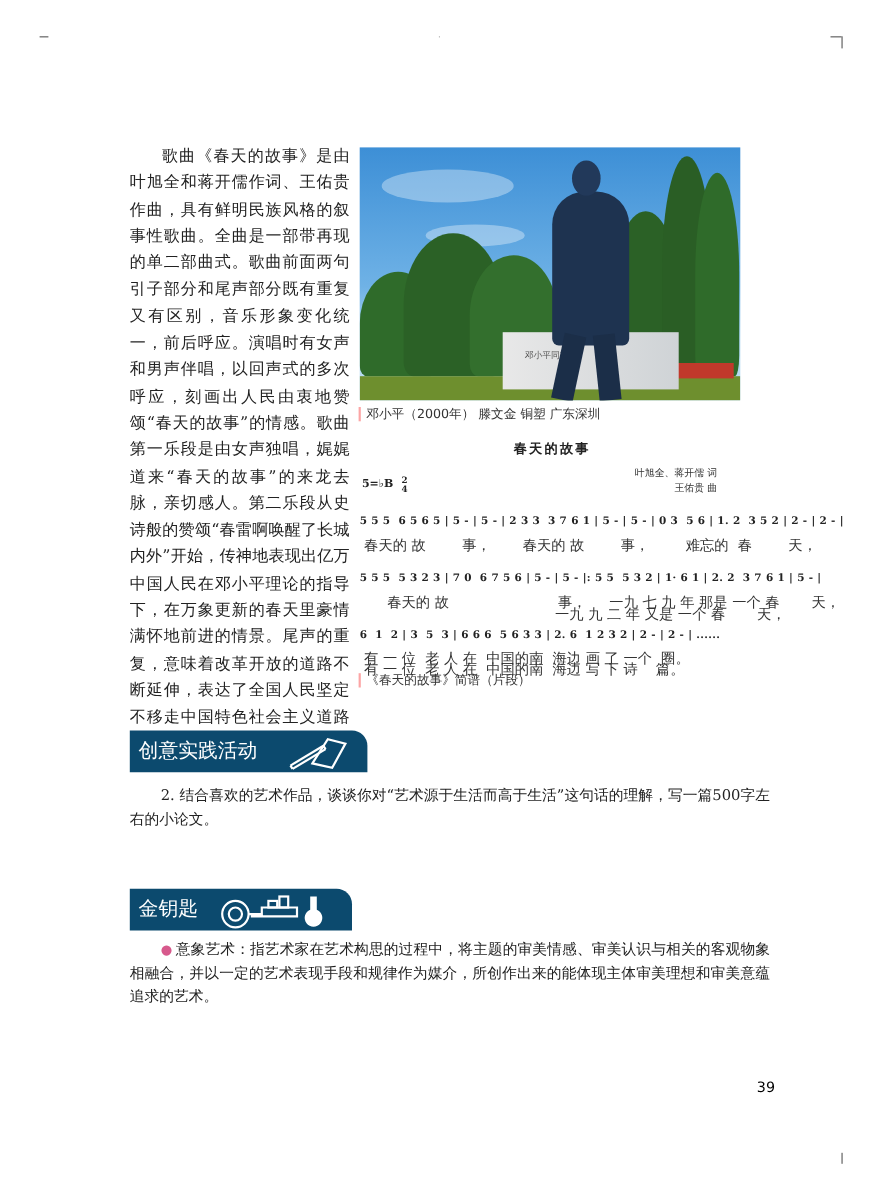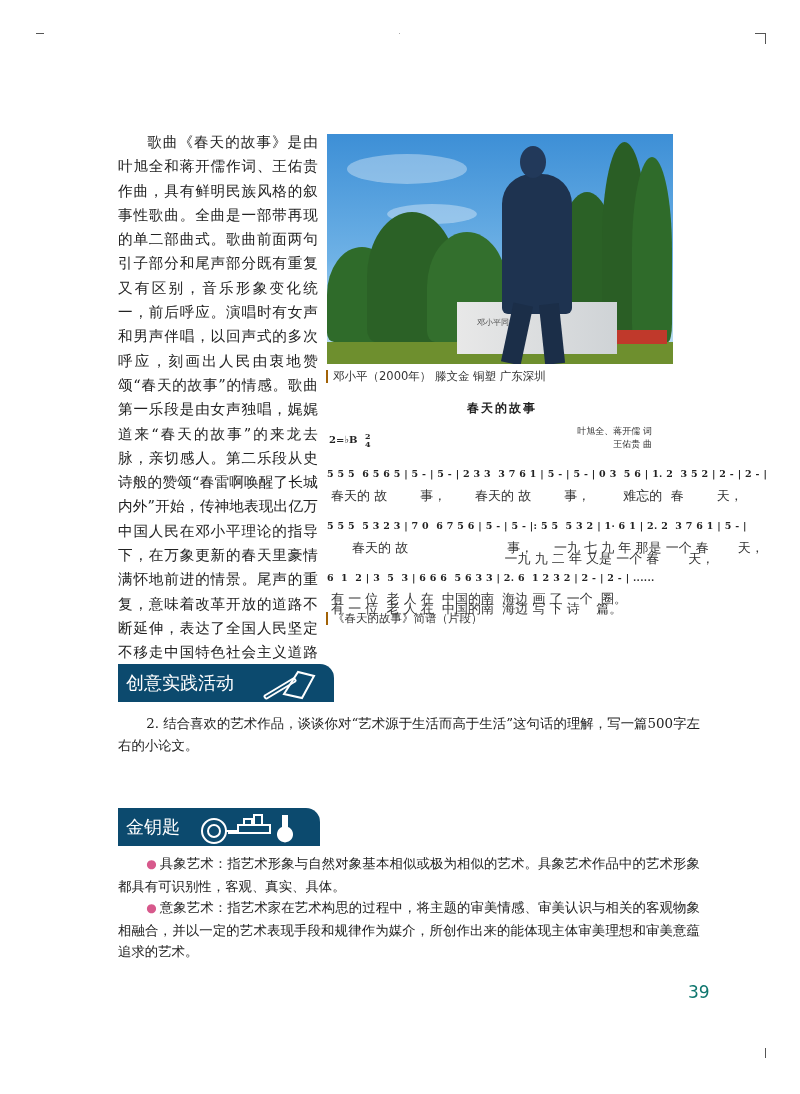--- a/index.html
+++ b/index.html
@@ -26,21 +26,21 @@
                      background:linear-gradient(90deg,#e8e8e8,#cfd3d6); }
   .photo .statue-body { position:absolute; left:175px; top:40px; width:70px; height:140px;
                         background:#1e3350; border-radius:30px 30px 6px 6px; }
   .photo .statue-head { position:absolute; left:193px; top:12px; width:26px; height:32px;
                         background:#22395a; border-radius:50%; }
   .photo .statue-leg1 { position:absolute; left:180px; top:170px; width:20px; height:60px; background:#1b2e48; transform:rotate(12deg); }
   .photo .statue-leg2 { position:absolute; left:215px; top:170px; width:20px; height:60px; background:#1b2e48; transform:rotate(-6deg); }
   .photo .inscription { position:absolute; left:148px; bottom:38px; font-size:8px; color:#555; }
 
   .caption { font-family:"DejaVu Sans", sans-serif; font-size:11.5px; color:#333;
-             padding-left:5px; border-left:2px solid #a16207; line-height:13px; }
+             padding-left:5px; border-left:2px solid #fca5a5; line-height:13px; }
   .cap-photo { left:326px; top:370px; }
   .cap-score { left:326px; top:612px; }
 
   .score { left:327px; top:395px; width:350px; font-family:"DejaVu Serif", serif; }
   .score-title { position:absolute; left:0; width:350px; top:5px; text-align:center;
                  font-size:12px; font-weight:bold; letter-spacing:2px; }
   .score-credit { position:absolute; right:25px; text-align:center; font-size:9px; color:#333; line-height:13px; }
   .score-key { position:absolute; left:2px; top:37px; font-size:10px; font-weight:bold; }
   .score-key .frac { display:inline-block; vertical-align:middle; text-align:center; font-size:8px; line-height:8px; margin-left:4px; }
   .notes { position:absolute; left:0; font-size:9.5px; font-weight:bold; white-space:pre; letter-spacing:0.3px; }
@@ -52,21 +52,21 @@
   .hdr-activity { left:118px; top:664px; width:208px; }
   .hdr-key { left:118px; top:808px; width:194px; }
   .hdr-icon { position:absolute; top:4px; }
 
   .body-text { font-size:13.4px; line-height:21.6px; text-align:justify; }
   .body-text p { margin:0; text-indent:2.1em; }
   .activity-text { left:118px; top:713px; width:582px; }
   .key-text { left:118px; top:853px; width:582px; }
   .bullet { color:#d7598c; font-family:"DejaVu Sans", sans-serif; font-size:12px; margin-right:3px; }
 
-  .page-num { left:688px; top:982px; font-family:"DejaVu Sans", sans-serif; font-size:17px; color:#0f766e; }
+  .page-num { left:688px; top:982px; font-family:"DejaVu Sans", sans-serif; font-size:13px; color:#000000; }
 </style>
 </head>
 <body>
 
 <div class="abs crop-mark-tl"></div>
 <div class="abs crop-mark-tc"></div>
 <div class="abs crop-mark-tr"></div>
 <div class="abs crop-mark-tr2"></div>
 <div class="abs crop-mark-br"></div>
 
@@ -93,21 +93,21 @@
   <div class="statue-leg1"></div>
   <div class="statue-leg2"></div>
 </div>
 <div class="abs caption cap-photo">邓小平（2000年） 滕文金  铜塑  广东深圳</div>
 
 <div class="abs score">
   <div class="score-title">春天的故事</div>
   <div class="score-credit" style="top:30px;">叶旭全、蒋开儒 词</div>
   <div class="score-credit" style="top:43px;margin-left:43px;">王佑贵 曲</div>
   <div class="score-key">
-    <span>2=♭B</span>
+    <span>5=♭B</span>
     <span class="frac">
       <span>2</span><br>
       <span>4</span>
     </span>
   </div>
 
   <div class="notes" style="top:73px;">5 5 5  6 5 6 5 | 5 - | 5 - | 2 3 3  3 7 6 1 | 5 - | 5 - | 0 3  5 6 | 1. 2  3 5 2 | 2 - | 2 - |</div>
   <div class="lyric" style="top:92px;">春天的 故        事，       春天的 故        事，        难忘的  春        天，</div>
 
   <div class="notes" style="top:125px;">5 5 5  5 3 2 3 | 7 0  6 7 5 6 | 5 - | 5 - |: 5 5  5 3 2 | 1· 6 1 | 2. 2  3 7 6 1 | 5 - |</div>
@@ -145,17 +145,16 @@
       <circle cx="16" cy="20" r="6"></circle>
       <polyline points="28,20 40,20 40,14 72,14 72,22 30,22"></polyline>
       <rect x="46" y="8" width="8" height="6"></rect>
       <rect x="56" y="4" width="8" height="10"></rect>
     </g>
     <path d="M84,4 h6 v12 a8,8 0 1,1 -6,0 z" fill="#fff"></path>
   </svg>
 </div>
 
 <div class="abs body-text key-text">
-  <p><span class="bullet">●</span><span>具象艺术：指艺术形象与自然对象基本相似或极为相似的艺术。具象艺术作品中的艺术形象都具有可识别性，客观、真实、具体。</span></p>
   <p><span class="bullet">●</span><span>意象艺术：指艺术家在艺术构思的过程中，将主题的审美情感、审美认识与相关的客观物象相融合，并以一定的艺术表现手段和规律作为媒介，所创作出来的能体现主体审美理想和审美意蕴追求的艺术。</span></p>
 </div>
 
 <div class="abs page-num">39</div>
 
 </body></html>

